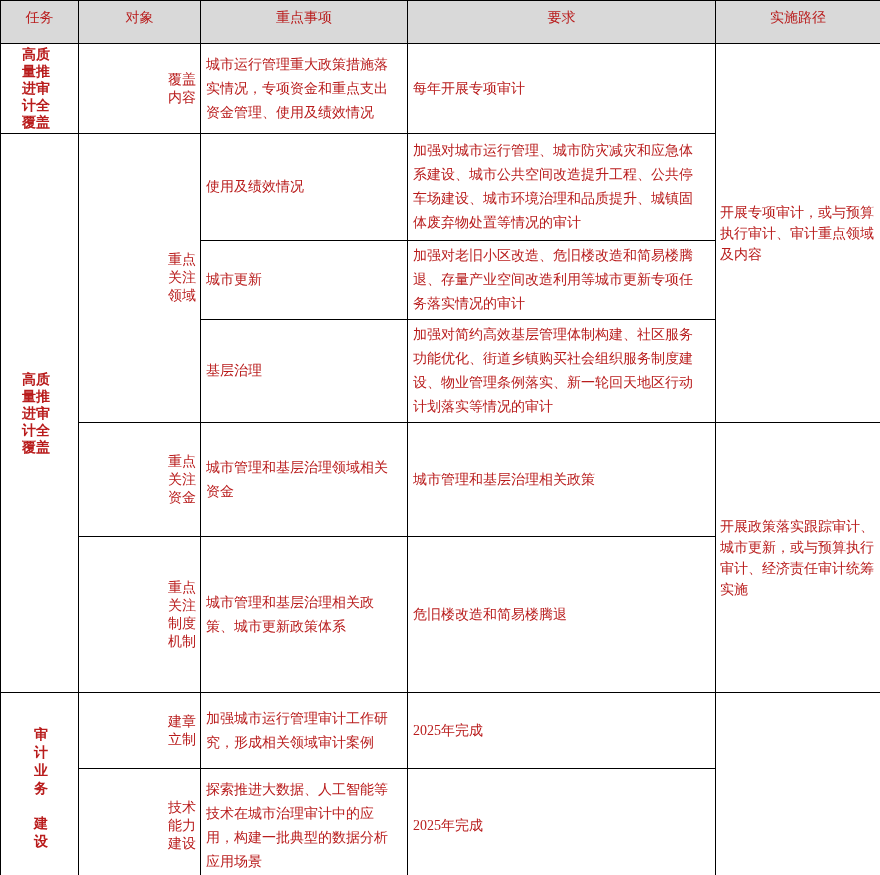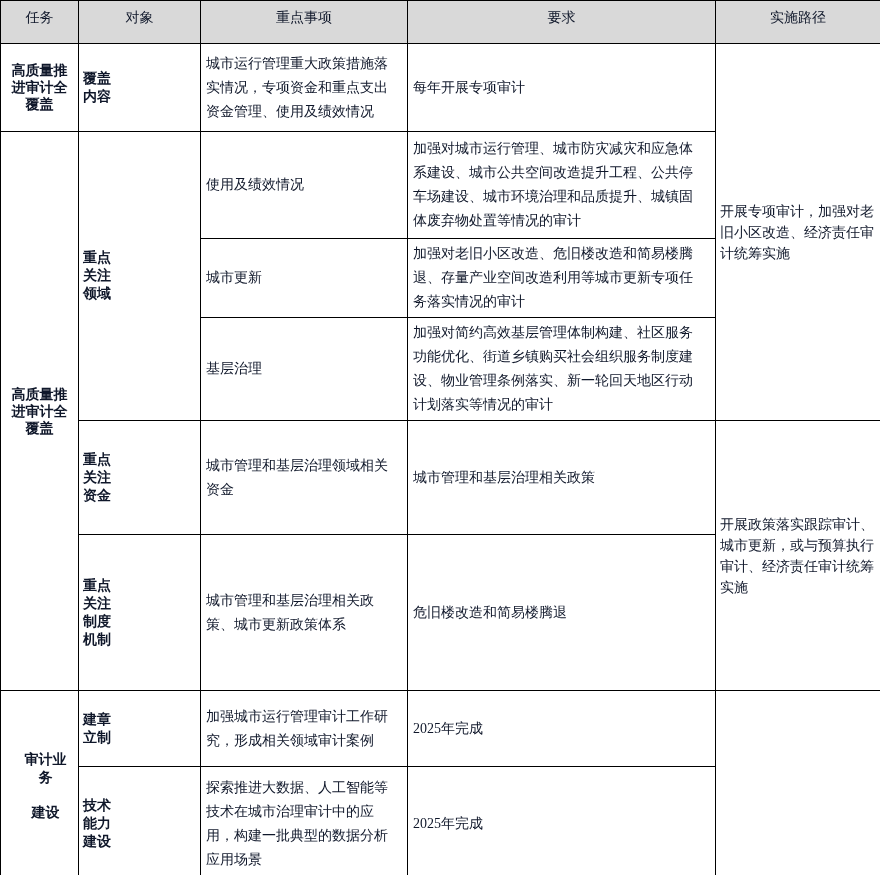--- a/index.html
+++ b/index.html
@@ -5,21 +5,21 @@
   html, body {
     margin: 0;
     padding: 0;
     background: #ffffff;
   }
   .page {
     width: 880px;
     height: 875px;
     background: #ffffff;
     font-family: "Liberation Serif", "DejaVu Serif", serif;
-    color: #0f172a;
+    color: #b91c1c;
     box-sizing: border-box;
   }
   table.audit {
     border-collapse: collapse;
     table-layout: fixed;
     width: 880px;
     height: 875px;
   }
   table.audit th,
   table.audit td {
@@ -30,30 +30,29 @@
     font-size: 14px;
   }
   th.hcell {
     background: #d9d9d9;
     font-weight: 400;
     text-align: center;
     vertical-align: top;
     padding-top: 8px;
   }
   td.task-cell {
-    text-align: center;
     vertical-align: middle;
     font-weight: bold;
-    padding: 2px 5px;
+    padding: 2px 21px;
     line-height: 17px;
   }
   td.obj-cell {
-    text-align: left;
+    text-align: right;
     vertical-align: middle;
-    font-weight: bold;
+    font-weight: normal;
     padding: 2px 4px;
   }
   .obj-line {
     line-height: 18px;
   }
   .obj-line + .obj-line {
     margin-top: 0;
   }
   .task-line {
     line-height: 18px;
@@ -100,21 +99,21 @@
     </tr>
 
     <tr style="height:88px">
       <td class="task-cell">高质量推进审计全覆盖</td>
       <td class="obj-cell">
         <div class="obj-line">覆盖</div>
         <div class="obj-line">内容</div>
       </td>
       <td class="item-cell">城市运行管理重大政策措施落实情况，专项资金和重点支出资金管理、使用及绩效情况</td>
       <td class="req-cell">每年开展专项审计</td>
-      <td class="path-cell" rowspan="4">开展专项审计，加强对老旧小区改造、经济责任审计统筹实施</td>
+      <td class="path-cell" rowspan="4">开展专项审计，或与预算执行审计、审计重点领域及内容</td>
     </tr>
 
     <tr style="height:107px">
       <td class="task-cell" rowspan="5">高质量推进审计全覆盖</td>
       <td class="obj-cell" rowspan="3">
         <div class="obj-line">重点</div>
         <div class="obj-line">关注</div>
         <div class="obj-line">领域</div>
       </td>
       <td class="item-cell">使用及绩效情况</td>

